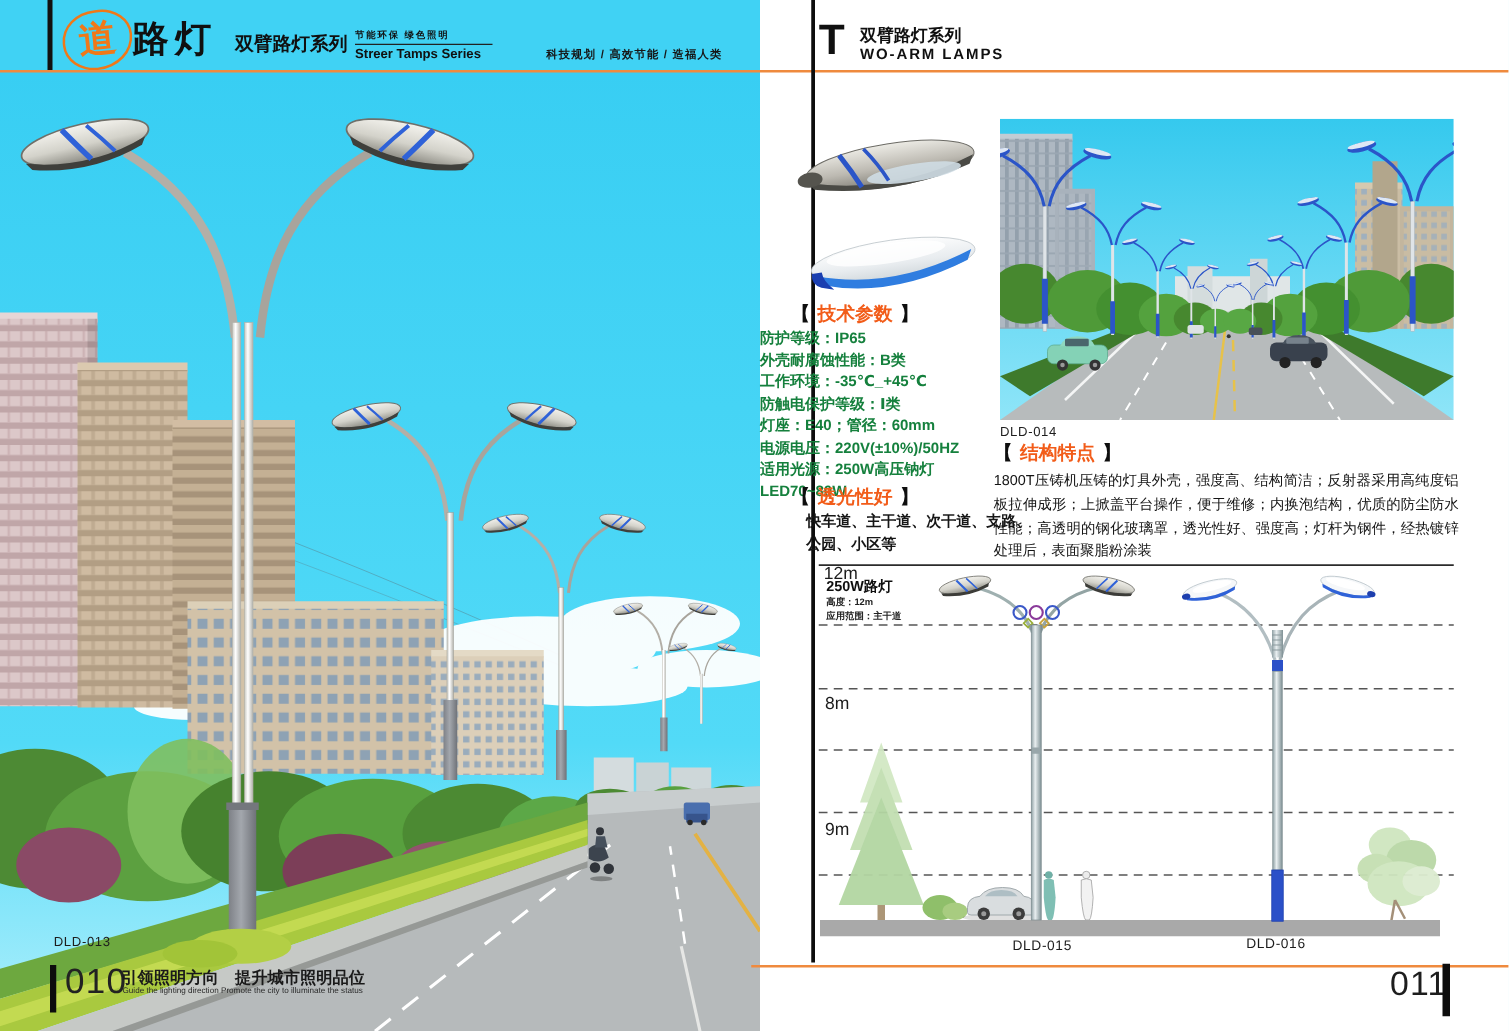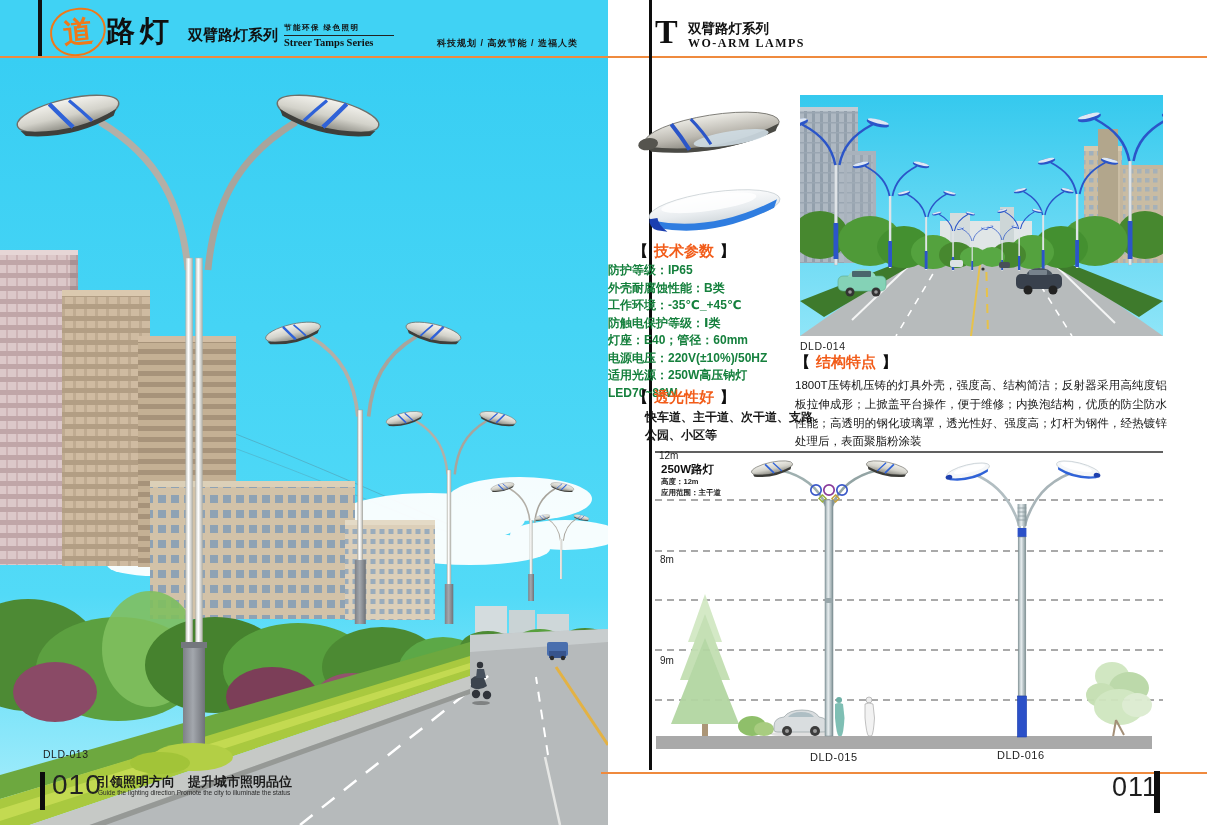--- a/index.html
+++ b/index.html
@@ -1,19 +1,19 @@
 <!DOCTYPE html>
 <html><head>
 <meta charset="utf-8">
 <style>
   html,body{margin:0;padding:0;background:#fff;}
   #root{position:relative;width:1207px;height:825px;background:#ffffff;overflow:hidden;
         font-family:"Liberation Sans","DejaVu Sans",sans-serif;color:#111;}
   .abs{position:absolute;}
-  .serif{font-family:Liberation Serif, serif;}
+  .serif{font-family:Liberation Sans, sans-serif;}
   
   #left-page{position:absolute;left:0;top:0;width:608px;height:825px;background:#40d2f4;}
   .lp-bar{position:absolute;left:38px;top:0;width:4px;height:56px;background:#111;}
   .logo-wrap{position:absolute;left:50px;top:8px;width:52px;height:44px;}
   .logo-char{display:block;width:52px;height:44px;line-height:44px;text-align:center;
              font-size:30px;font-weight:bold;color:#f07818;
              border:2.5px solid #f07818;border-radius:52% 46% 56% 48%;transform:rotate(-6deg);
              font-family:"Liberation Serif","DejaVu Serif",serif;}
   .lp-title{position:absolute;left:106px;top:12px;font-size:29px;font-weight:bold;letter-spacing:5px;color:#101010;}
   .lp-series{position:absolute;left:188px;top:26px;font-size:15px;font-weight:bold;color:#101010;}
@@ -37,21 +37,21 @@
   .rp-series-cn{position:absolute;left:688px;top:20px;font-size:13.5px;font-weight:bold;color:#101010;}
   .rp-series-en{position:absolute;left:688px;top:36px;font-size:12px;font-weight:bold;letter-spacing:1.5px;color:#101010;}
   .sec-title{position:absolute;font-size:15px;font-weight:bold;color:#0e0e0e;}
   .sec-title .inner{color:#f25c19;padding:0 6px;}
   .param-list{position:absolute;left:608px;top:262px;width:190px;font-size:12px;font-weight:700;color:#15803d;}
   .param-list div{height:17.5px;line-height:17.5px;white-space:nowrap;}
   .param-list div.indent{}
   .usage-text{position:absolute;left:645px;top:409px;width:186px;font-size:12px;font-weight:600;line-height:17.5px;color:#161616;}
   .struct-text{position:absolute;left:795px;top:376px;width:372px;font-size:11.5px;line-height:18.8px;
                text-align:justify;color:#141414;}
-  .dia-label{position:absolute;font-size:10px;color:#1c1c1c;}
+  .dia-label{position:absolute;font-size:14px;color:#1c1c1c;}
   .dia-spec-title{position:absolute;left:661px;top:462px;font-size:11.5px;font-weight:bold;color:#0e0e0e;text-align:center;}
   .dia-spec-sub{position:absolute;font-size:7.5px;font-weight:600;color:#222;}
   .model-label{position:absolute;font-size:11px;color:#1c1c1c;letter-spacing:0.5px;text-align:right;}
 </style>
 </head>
 <body>
 
 <div id="root">
 
   <div id="left-page">

